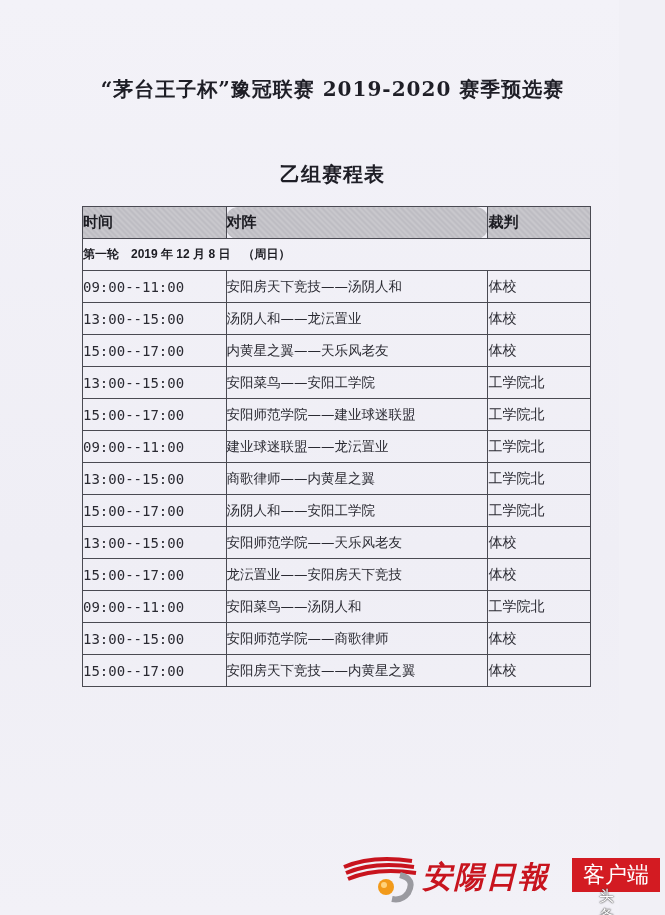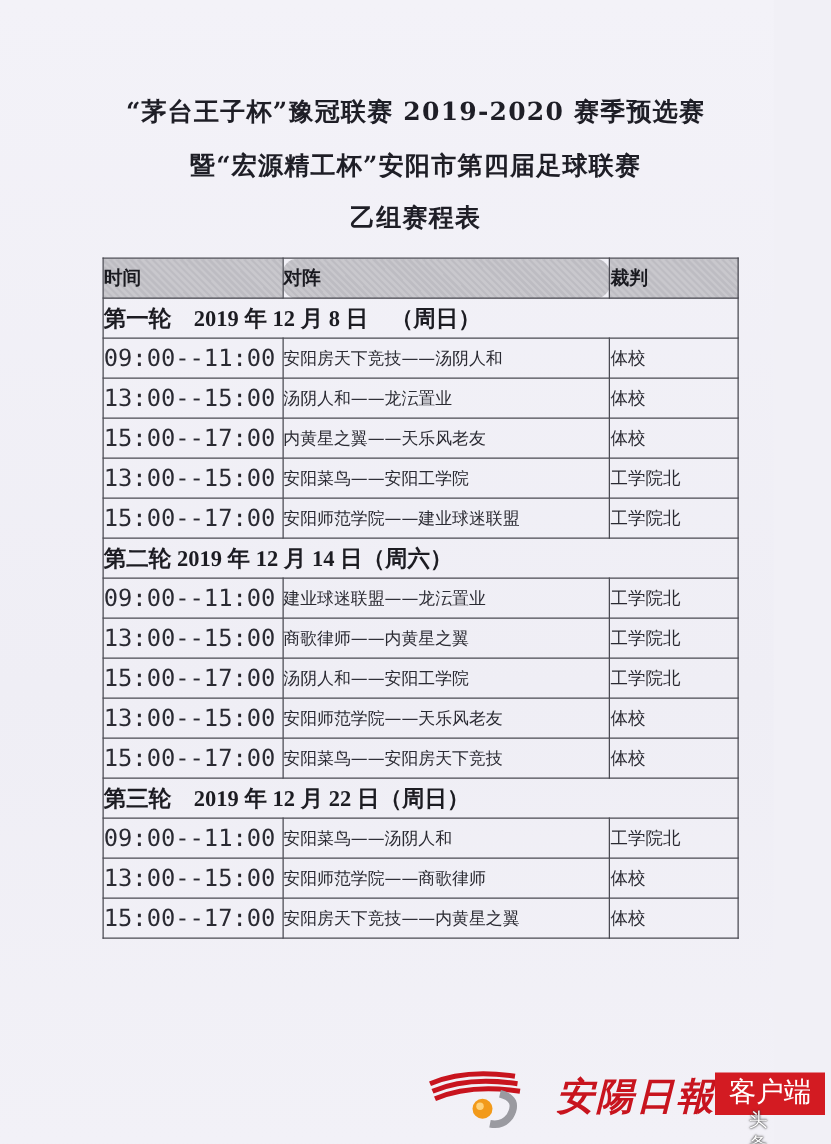--- a/index.html
+++ b/index.html
@@ -31,34 +31,34 @@
     table.sched td, table.sched th {
       border: 1.5px solid #4a4a52;
       text-align: left; vertical-align: middle;
       height: 31px; padding: 0;
     }
     table.sched th {
       height: 31px;
       background: repeating-linear-gradient(45deg, #bdbcc2 0 2px, #c9c8cd 2px 4px);
       font-weight: bold; font-size: 15px; color: #1a1a20;
     }
-    .c-time { width: 143px; font-family: "DejaVu Sans Mono", "Liberation Mono", monospace; font-size: 19px; }
+    .c-time { width: 143px; font-family: "DejaVu Sans Mono", "Liberation Mono", monospace; font-size: 14px; }
     .c-match { width: 262px; font-family: "DejaVu Sans", sans-serif; font-size: 13.5px; border-radius: 12px; }
     .c-ref { width: 102px; font-family: "DejaVu Sans", sans-serif; font-size: 14px; }
     tr.round td {
-      font-weight: bold; font-size: 18px; height: 31px;
-      font-family: Liberation Serif, serif; color: #1c1c22; margin-left: 34px;
+      font-weight: bold; font-size: 12px; height: 31px;
+      font-family: Liberation Sans, sans-serif; color: #1c1c22; margin-left: 34px;
     }
 
     .footer-logo {
       position: absolute; left: 342px; top: 853px; width: 320px; height: 56px;
     }
     .logo-mark { position: absolute; left: 0; top: 0; width: 80px; height: 50px; }
     .logo-text {
-      position: absolute; left: 103px; top: 4px;
+      position: absolute; left: 80px; top: 4px;
       font-family: "DejaVu Serif", serif; font-weight: bold; font-style: italic;
       font-size: 30px; color: #c8141e; letter-spacing: 2px;
     }
     .client-badge {
       position: absolute; left: 230px; top: 5px; width: 88px; height: 34px;
       background: #d31b22; color: #ffffff;
       font-family: "DejaVu Sans", sans-serif; font-weight: normal;
       font-size: 22px; text-align: center; line-height: 34px;
     }
     .watermark {
@@ -67,21 +67,20 @@
       text-shadow: 0 0 2px #444, 0 0 1px #222;
       margin-left: 44px;
     }
   </style>
 </head>
 <body>
 
 <div class="page">
 
   <div class="title t1">“茅台王子杯”豫冠联赛 2019-2020 赛季预选赛</div>
-  <div class="title t2">暨“宏源精工杯”安阳市第四届足球联赛</div>
   <div class="title t3">乙组赛程表</div>
 
   <table class="sched">
     <thead>
       <tr>
         <th class="c-time">时间</th>
         <th class="c-match">对阵</th>
         <th class="c-ref">裁判</th>
       </tr>
     </thead>
@@ -108,23 +107,20 @@
         <td class="c-time">13:00--15:00</td>
         <td class="c-match">安阳菜鸟——安阳工学院</td>
         <td class="c-ref">工学院北</td>
       </tr>
       <tr>
         <td class="c-time">15:00--17:00</td>
         <td class="c-match">安阳师范学院——建业球迷联盟</td>
         <td class="c-ref">工学院北</td>
       </tr>
 
-      <tr class="round">
-        <td colspan="3">第二轮 2019 年 12 月 14 日（周六）</td>
-      </tr>
       <tr>
         <td class="c-time">09:00--11:00</td>
         <td class="c-match">建业球迷联盟——龙沄置业</td>
         <td class="c-ref">工学院北</td>
       </tr>
       <tr>
         <td class="c-time">13:00--15:00</td>
         <td class="c-match">商歌律师——内黄星之翼</td>
         <td class="c-ref">工学院北</td>
       </tr>
@@ -133,27 +129,24 @@
         <td class="c-match">汤阴人和——安阳工学院</td>
         <td class="c-ref">工学院北</td>
       </tr>
       <tr>
         <td class="c-time">13:00--15:00</td>
         <td class="c-match">安阳师范学院——天乐风老友</td>
         <td class="c-ref">体校</td>
       </tr>
       <tr>
         <td class="c-time">15:00--17:00</td>
-        <td class="c-match">安阳菜鸟——安阳房天下竞技</td>
+        <td class="c-match">龙沄置业——安阳房天下竞技</td>
         <td class="c-ref">体校</td>
       </tr>
 
-      <tr class="round">
-        <td colspan="3">第三轮　2019 年 12 月 22 日（周日）</td>
-      </tr>
       <tr>
         <td class="c-time">09:00--11:00</td>
         <td class="c-match">安阳菜鸟——汤阴人和</td>
         <td class="c-ref">工学院北</td>
       </tr>
       <tr>
         <td class="c-time">13:00--15:00</td>
         <td class="c-match">安阳师范学院——商歌律师</td>
         <td class="c-ref">体校</td>
       </tr>

